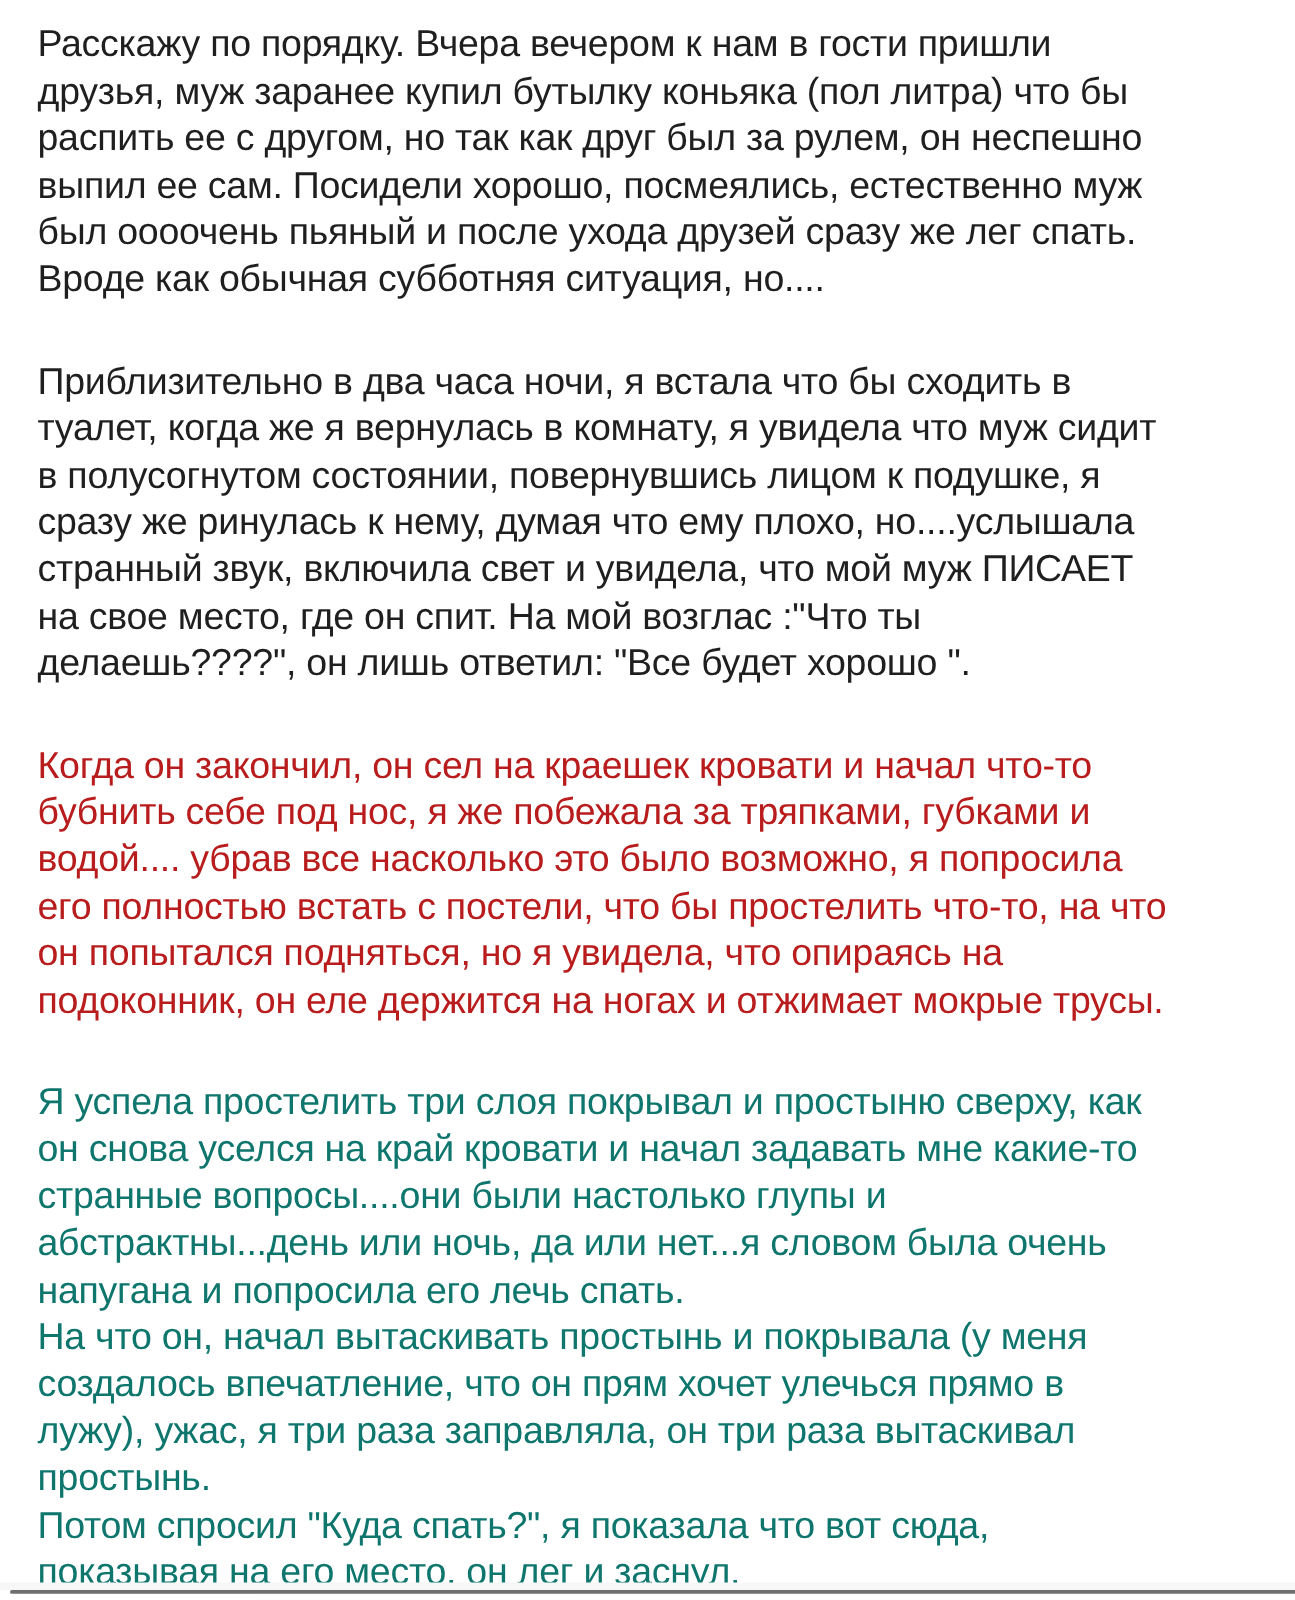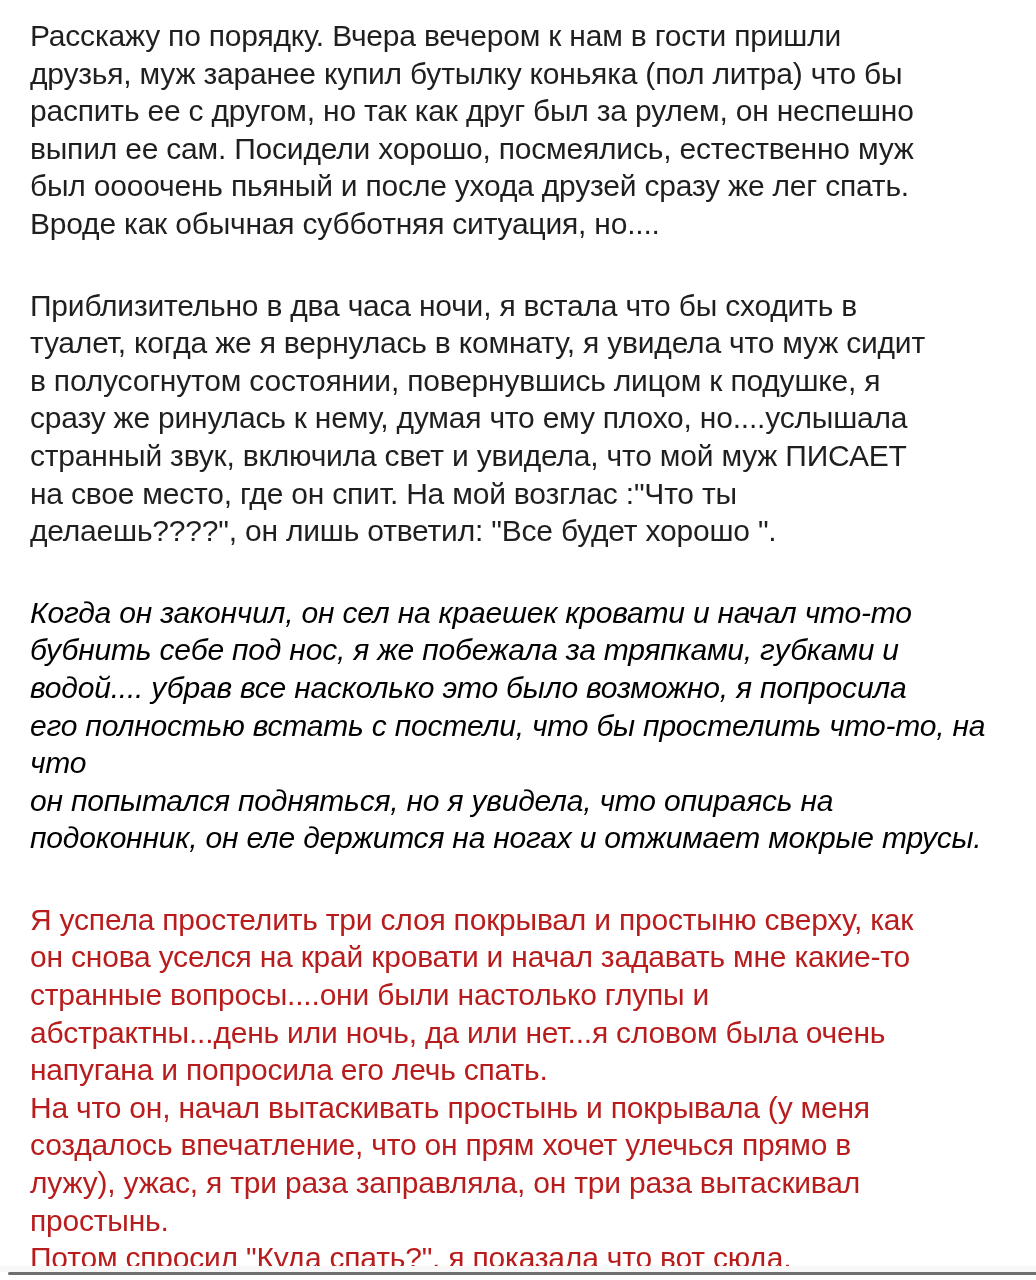--- a/index.html
+++ b/index.html
@@ -61,27 +61,27 @@
 выпил ее сам. Посидели хорошо, посмеялись, естественно муж
 был оооочень пьяный и после ухода друзей сразу же лег спать.
 Вроде как обычная субботняя ситуация, но....</p>
   <p style="color: rgb(31, 31, 31); margin-top: 11px;">Приблизительно в два часа ночи, я встала что бы сходить в
 туалет, когда же я вернулась в комнату, я увидела что муж сидит
 в полусогнутом состоянии, повернувшись лицом к подушке, я
 сразу же ринулась к нему, думая что ему плохо, но....услышала
 странный звук, включила свет и увидела, что мой муж ПИСАЕТ
 на свое место, где он спит. На мой возглас :"Что ты
 делаешь????", он лишь ответил: "Все будет хорошо ".</p>
-  <p style="color: #000000; font-style: italic;">Когда он закончил, он сел на краешек кровати и начал что-то
+  <p style="color: #b91c1c;">Когда он закончил, он сел на краешек кровати и начал что-то
 бубнить себе под нос, я же побежала за тряпками, губками и
 водой.... убрав все насколько это было возможно, я попросила
 его полностью встать с постели, что бы простелить что-то, на что
 он попытался подняться, но я увидела, что опираясь на
 подоконник, он еле держится на ногах и отжимает мокрые трусы.</p>
-  <p style="color: #b91c1c; margin-top: 16px;">Я успела простелить три слоя покрывал и простыню сверху, как
+  <p style="color: #0f766e; margin-top: 16px;">Я успела простелить три слоя покрывал и простыню сверху, как
 он снова уселся на край кровати и начал задавать мне какие-то
 странные вопросы....они были настолько глупы и
 абстрактны...день или ночь, да или нет...я словом была очень
 напугана и попросила его лечь спать.
 На что он, начал вытаскивать простынь и покрывала (у меня
 создалось впечатление, что он прям хочет улечься прямо в
 лужу), ужас, я три раза заправляла, он три раза вытаскивал
 простынь.
 Потом спросил "Куда спать?", я показала что вот сюда,
 показывая на его место, он лег и заснул.</p>

